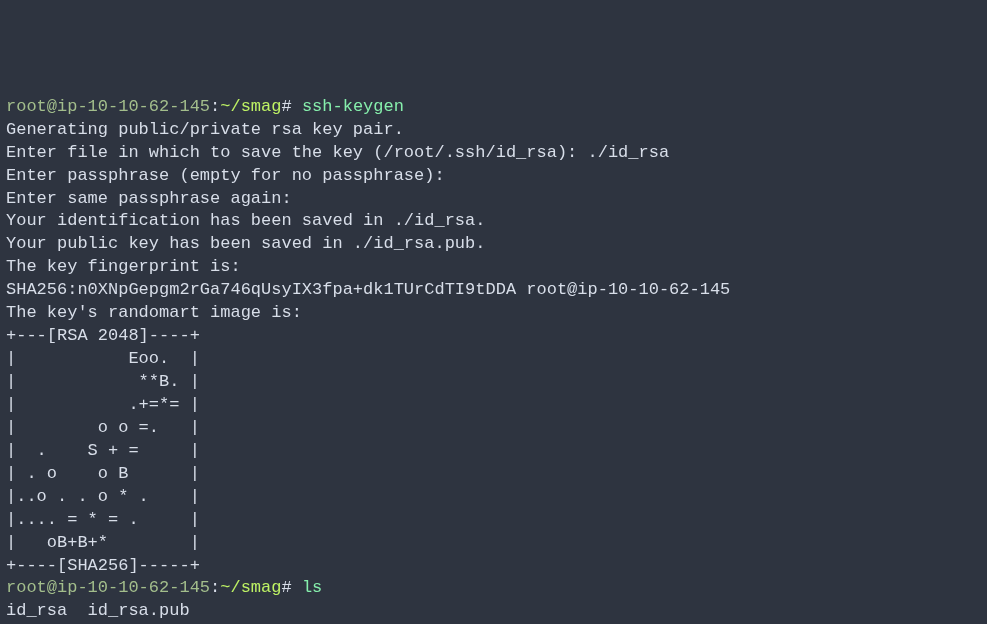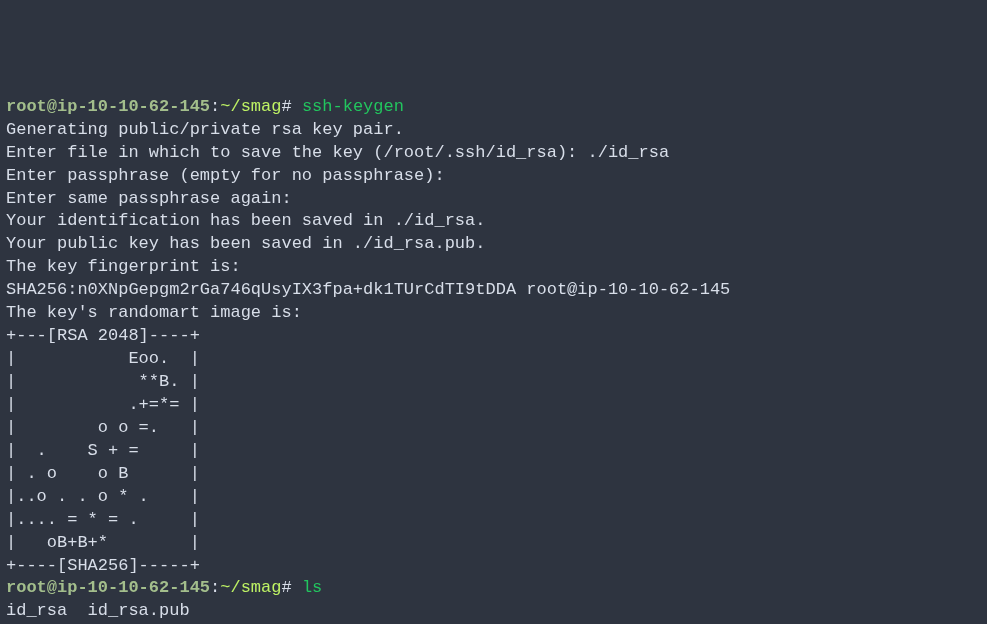--- a/index.html
+++ b/index.html
@@ -14,36 +14,36 @@
       font-size: 17px;
       line-height: 1.35;
       padding: 4px 6px;
       width: 987px;
       height: 624px;
       overflow: hidden;
       white-space: pre;
     }
     .prompt-user {
       color: #a3be8c;
-      font-weight: bold;
+      font-weight: normal;
     }
     .prompt-colon {
       color: #d8dee9;
     }
     .prompt-path {
       color: #bef264;
     }
     .prompt-hash {
       color: #d8dee9;
     }
     .line {
       display: block;
     }
     .cmd {
-      color: #22c55e;
+      color: #86efac;
     }
   </style>
 </head>
 <body>
 
 
 
 <div><span class="line"><span class="prompt-user">root@ip-10-10-62-145</span><span class="prompt-colon">:</span><span class="prompt-path">~/smag</span><span class="prompt-hash"># </span><span class="cmd">ssh-keygen</span></span><span class="line">Generating public/private rsa key pair.</span><span class="line">Enter file in which to save the key (/root/.ssh/id_rsa): ./id_rsa</span><span class="line">Enter passphrase (empty for no passphrase):</span><span class="line">Enter same passphrase again:</span><span class="line">Your identification has been saved in ./id_rsa.</span><span class="line">Your public key has been saved in ./id_rsa.pub.</span><span class="line">The key fingerprint is:</span><span class="line">SHA256:n0XNpGepgm2rGa746qUsyIX3fpa+dk1TUrCdTI9tDDA root@ip-10-10-62-145</span><span class="line">The key's randomart image is:</span><span class="line">+---[RSA 2048]----+</span><span class="line">|           Eoo.  |</span><span class="line">|            **B. |</span><span class="line">|           .+=*= |</span><span class="line">|        o o =.   |</span><span class="line">|  .    S + =     |</span><span class="line">| . o    o B      |</span><span class="line">|..o . . o * .    |</span><span class="line">|.... = * = .     |</span><span class="line">|   oB+B+*        |</span><span class="line">+----[SHA256]-----+</span><span class="line"><span class="prompt-user">root@ip-10-10-62-145</span><span class="prompt-colon">:</span><span class="prompt-path">~/smag</span><span class="prompt-hash"># </span><span class="cmd">ls</span></span><span class="line">id_rsa  id_rsa.pub</span></div>
 
 

